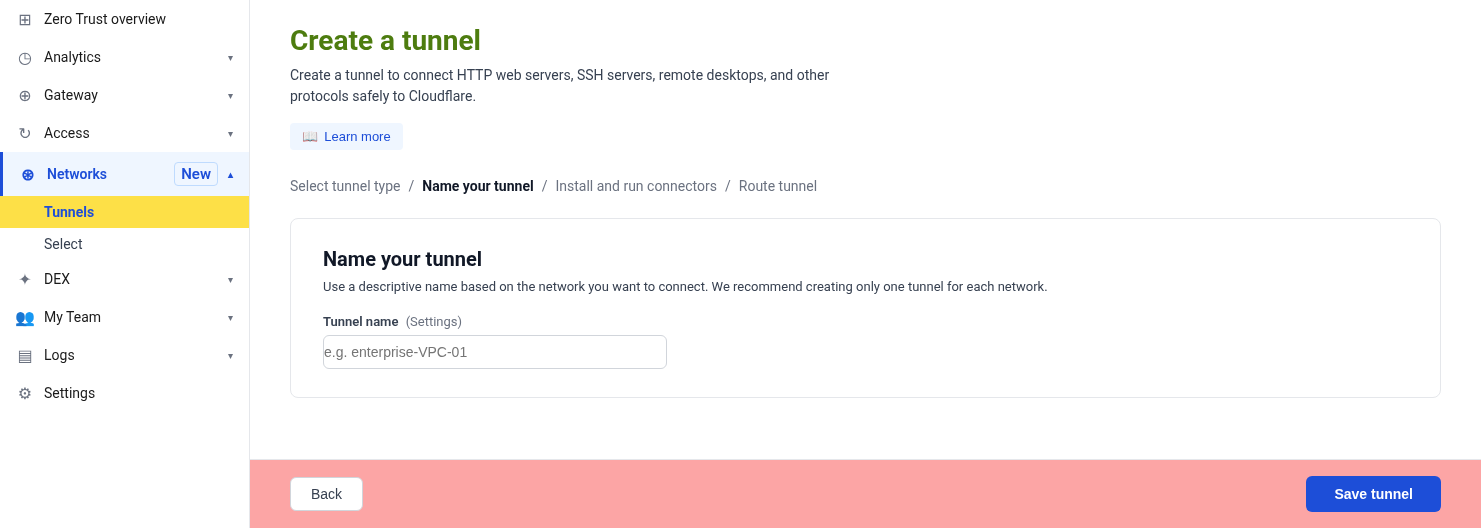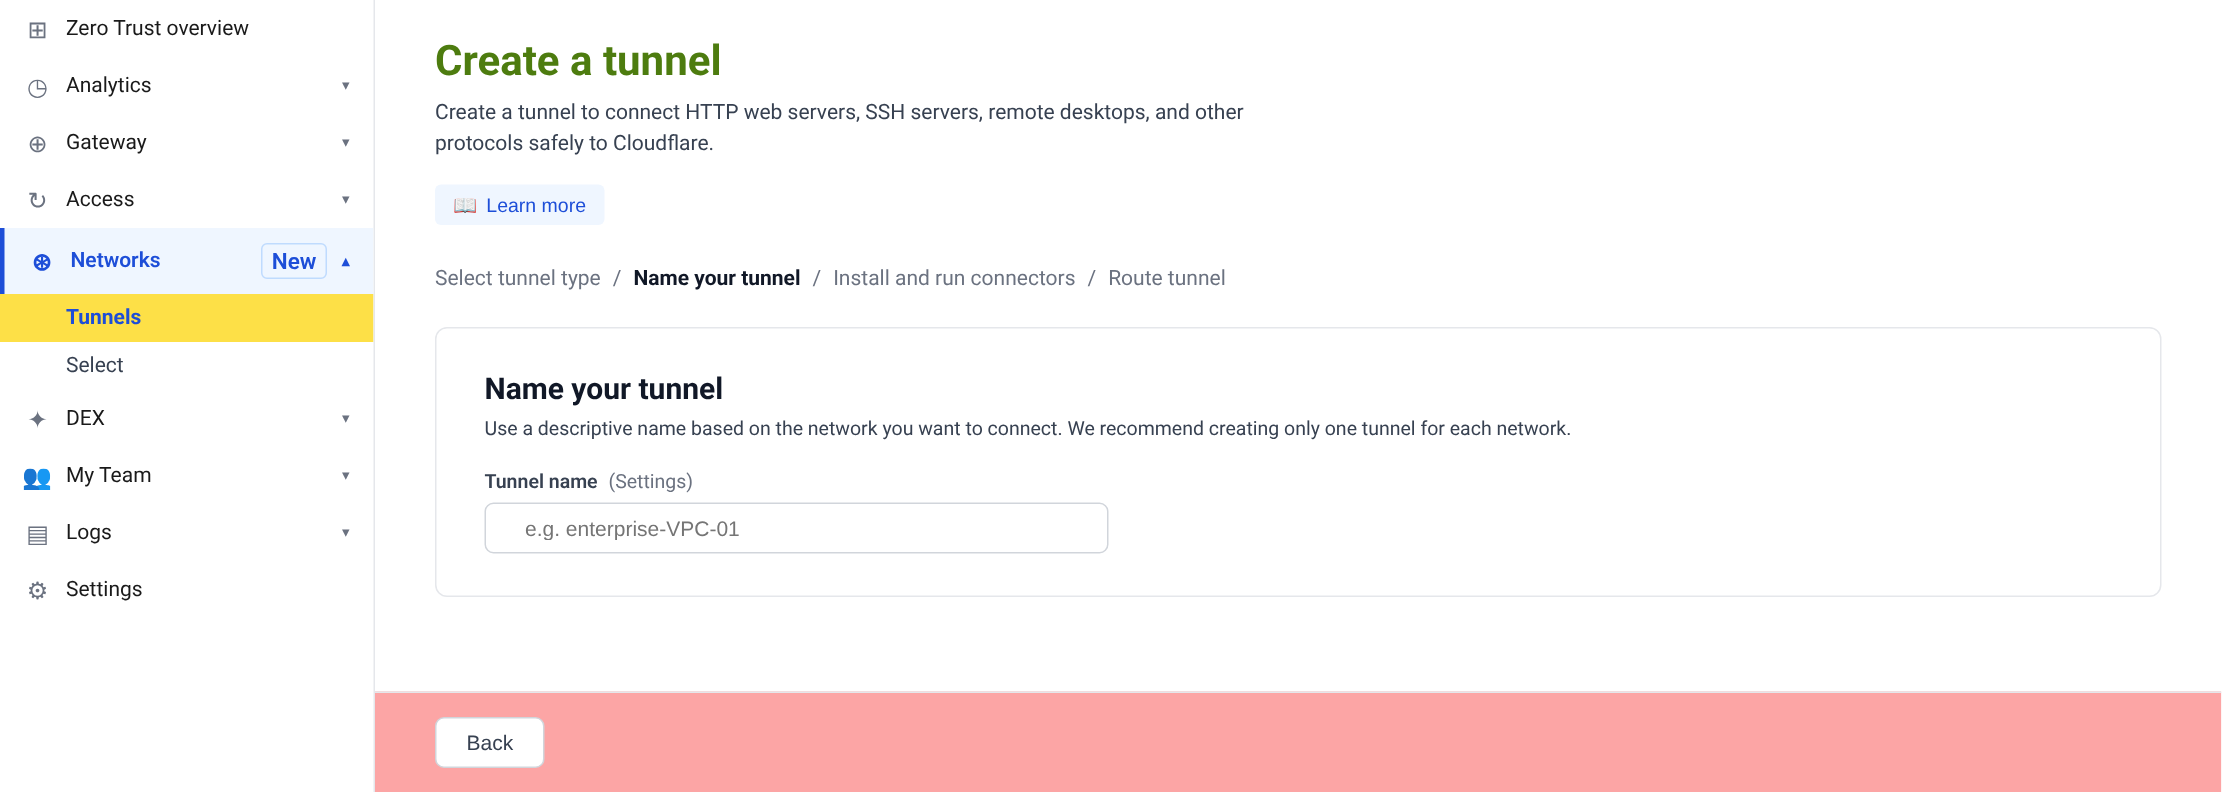--- a/index.html
+++ b/index.html
@@ -145,22 +145,22 @@
       color: #374151;
       margin-bottom: 6px;
       display: block;
     }
     .form-label-required {
       font-weight: 400;
       color: #6b7280;
       margin-left: 4px;
     }
     .form-input {
-      width: 416px;
-      padding: 8px 26px;
+      width: 344px;
+      padding: 8px 0;
       border: 1px solid #d1d5db;
       border-radius: 6px;
       font-size: 14px;
       color: #374151;
       outline: none;
     }
 
     
     .footer {
       display: flex;
@@ -289,14 +289,15 @@
       <label class="form-label">
         <span>Tunnel name</span>
         <span class="form-label-required">(Settings)</span>
       </label>
       <input class="form-input" type="text" value="" placeholder="e.g. enterprise-VPC-01" style="">
     </div>
   </div>
 
   <div class="footer">
     <button class="btn-back">Back</button>
+    <button class="btn-save">Save tunnel</button>
   </div>
 </div>
 
 </body></html>

